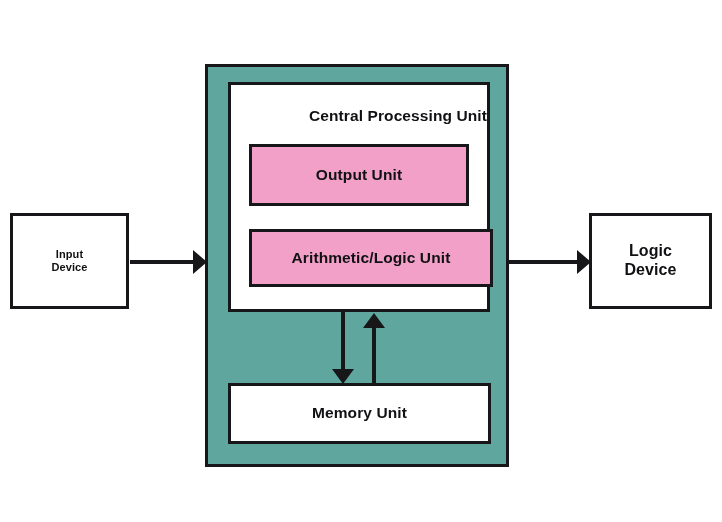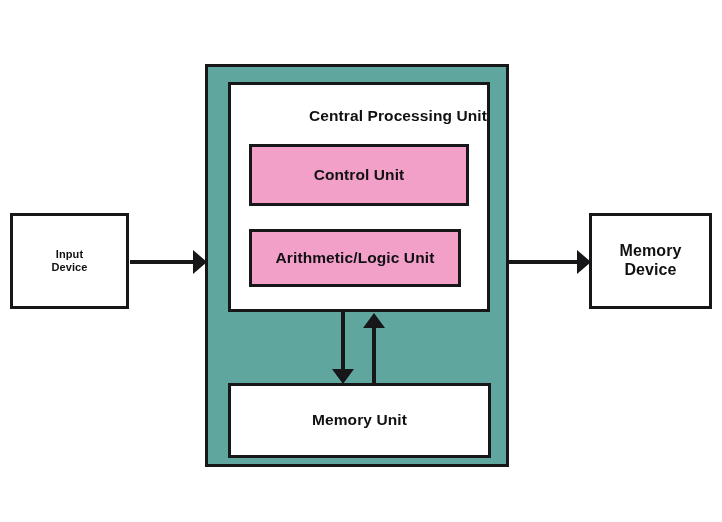--- a/index.html
+++ b/index.html
@@ -86,31 +86,31 @@
   #control-unit {
     left: 249px;
     top: 144px;
     width: 220px;
     height: 62px;
     font-size: 15.5px;
   }
   #alu-unit {
     left: 249px;
     top: 229px;
-    width: 212px;
+    width: 244px;
     height: 58px;
     font-size: 15.5px;
   }
 
   
   #memory-unit {
     left: 228px;
     top: 383px;
     width: 263px;
-    height: 75px;
+    height: 61px;
     font-size: 15.5px;
   }
 
   
   #connectors {
     position: absolute;
     left: 0;
     top: 0;
     width: 722px;
     height: 522px;
@@ -129,34 +129,34 @@
     </span>
   </div>
 
   <div id="cpu-container"></div>
 
   <div class="box white-box" id="cpu-panel">
     <div id="cpu-title">Central Processing Unit</div>
   </div>
 
   <div class="box pink-box" id="control-unit">
-    <span>Control Unit</span>
+    <span>Output Unit</span>
   </div>
 
   <div class="box pink-box" id="alu-unit">
     <span>Arithmetic/Logic Unit</span>
   </div>
 
   <div class="box white-box" id="memory-unit">
     <span>Memory Unit</span>
   </div>
 
   <div class="box white-box" id="output-device">
     <span>
-      <span>Memory</span><br>
+      <span>Logic</span><br>
       <span>Device</span>
     </span>
   </div>
 
   <svg id="connectors" viewBox="0 0 722 522">
 
     <g>
       <line x1="130" y1="262" x2="193" y2="262" stroke="#17171a" stroke-width="4"></line>
       <polygon points="193,250 207,262 193,274" fill="#17171a"></polygon>
     </g>

